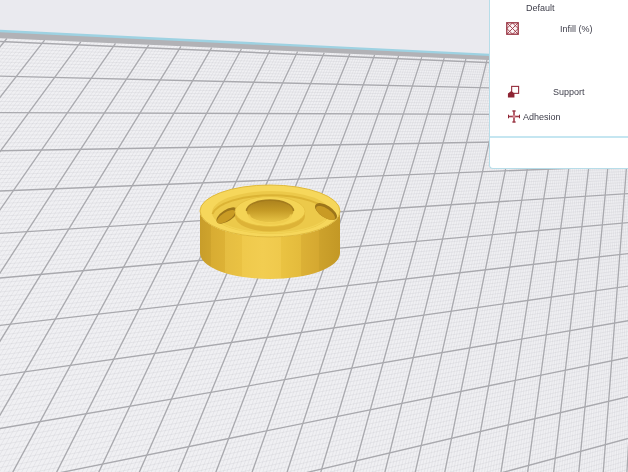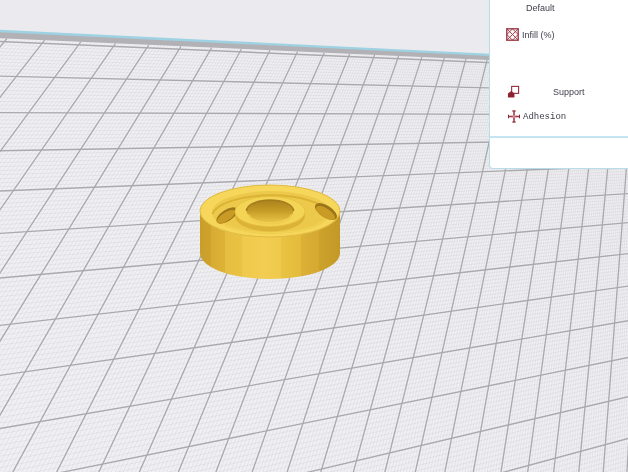--- a/index.html
+++ b/index.html
@@ -17,25 +17,25 @@
     border-bottom:1px solid var(--panel-border,#b7dde9);
     border-bottom-left-radius:4px;
     box-sizing:border-box;
   }
   .profile{
     position:absolute;left:36px;top:3px;
     font-size:9px;line-height:10px;color:var(--text,#3d3d49);font-weight:500;
   }
   .setting-row{position:absolute;display:flex;align-items:center;}
   .setting-row .setting-label{font-size:9px;color:var(--text,#3d3d49);white-space:nowrap;}
-  .row-infill{left:16px;top:28px;}
+  .row-infill{left:16px;top:22px;gap:38px;}
   .row-infill .icon{margin-right:3px;}
   .row-support{left:17px;top:85px;gap:29px;}
   .row-support .icon{margin-right:4px;}
-  .row-adhesion{left:18px;top:110px;font-family:Liberation Mono, monospace;}
+  .row-adhesion{left:18px;top:110px;}
   .row-adhesion .icon{margin-right:3px;}
   .divider{
     position:absolute;left:0;right:0;top:136px;height:2px;
     background:var(--divider,#c5e6f1);
   }
   
   .object-list-clip{
     position:absolute;left:2px;top:465px;height:7px;width:90px;overflow:hidden;
   }
   .object-list-clip span{font-size:9px;color:#85858c;}

